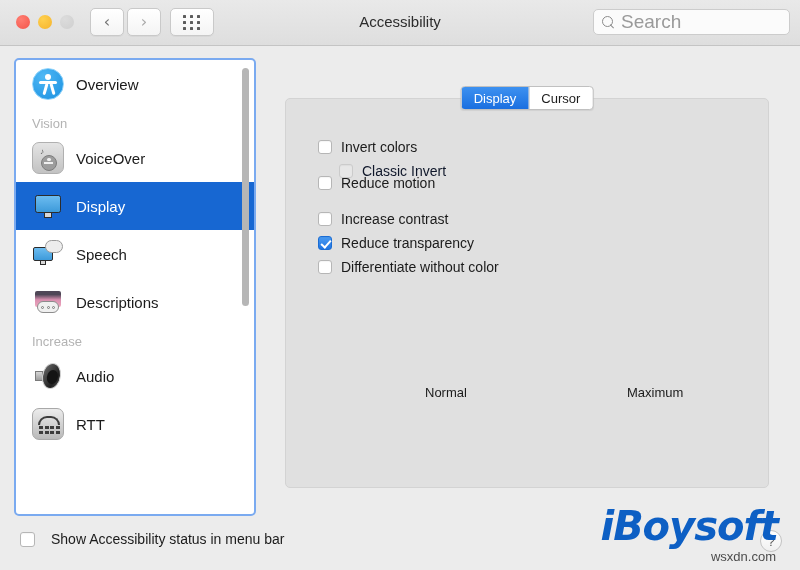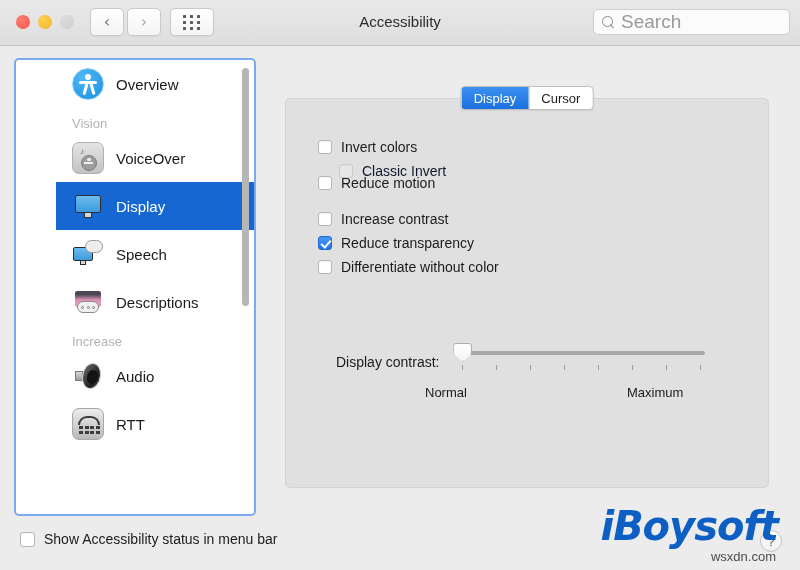--- a/index.html
+++ b/index.html
@@ -72,21 +72,21 @@
 
   
   #sidebar-wrap {
     position: absolute; left: 14px; top: 58px;
     width: 242px; height: 458px;
     background: #ffffff;
     border: 2px solid #7aaaf0;
     border-radius: 5px;
     overflow: hidden;
   }
-  #sidebar-list { position: absolute; left: 0; top: 0; width: 238px; margin-left: 40px; }
+  #sidebar-list { position: absolute; left: 0; top: 0; width: 238px; }
   .grouplabel {
     font-size: 13px; color: #b3b3b3;
     padding: 6px 0 2px 16px;
     height: 26px; line-height: 20px;
   }
   .row {
     display: flex; align-items: center;
     height: 48px; padding-left: 16px; gap: 12px;
   }
   .row.selected { background: #1767d2; }
@@ -256,21 +256,21 @@
     border: 1px solid #aeaeae;
     border-radius: 3px 3px 50% 50%;
     clip-path: polygon(0 0, 100% 0, 100% 55%, 50% 100%, 0 55%);
     box-shadow: 0 1px 1px rgba(0,0,0,0.15);
   }
   .tick { position: absolute; top: 23px; width: 1px; height: 5px; background: #9a9a9a; }
   #tick-labels { position: absolute; left: 50px; top: 286px; width: 300px; }
   .ticklabel { position: absolute; font-size: 13px; color: #1b1b1b; }
 
   
-  #bottom-chk { position: absolute; left: 20px; top: 531px; display: flex; align-items: center; gap: 9px; }
+  #bottom-chk { position: absolute; left: 20px; top: 531px; display: flex; align-items: center; gap: 16px; }
   #bottom-chk .cbox { width: 15px; height: 15px; flex: 0 0 15px; }
   #bottom-label { font-size: 14px; color: #1b1b1b; }
 
   #help-btn {
     position: absolute; right: 18px; top: 530px;
     width: 22px; height: 22px; border-radius: 50%;
     background: linear-gradient(to bottom, #ffffff, #f0f0f0);
     border: 1px solid #c3c3c3;
     display: flex; align-items: center; justify-content: center;
     font-size: 13px; color: #5a5a5a;
@@ -449,35 +449,20 @@
       <div class="chkrow" style="left:32px; top:136px;">
         <span class="cbox checked"></span>
         <span class="chklabel">Reduce transparency</span>
       </div>
 
       <div class="chkrow" style="left:32px; top:160px;">
         <span class="cbox"></span>
         <span class="chklabel">Differentiate without color</span>
       </div>
 
-      <div id="slider-row">
-        <span id="slider-label">Display contrast:</span>
-        <span id="slider-area">
-          <span id="slider-track"></span>
-          <span id="slider-thumb"></span>
-          <span class="tick" style="left:13px;"></span>
-          <span class="tick" style="left:47px;"></span>
-          <span class="tick" style="left:81px;"></span>
-          <span class="tick" style="left:115px;"></span>
-          <span class="tick" style="left:149px;"></span>
-          <span class="tick" style="left:183px;"></span>
-          <span class="tick" style="left:217px;"></span>
-          <span class="tick" style="left:251px;"></span>
-        </span>
-      </div>
 
       <div id="tick-labels">
         <span class="ticklabel" style="left:89px;">Normal</span>
         <span class="ticklabel" style="left:291px;">Maximum</span>
       </div>
 
     </div>
   </div>
 
   <div id="bottom-chk">

